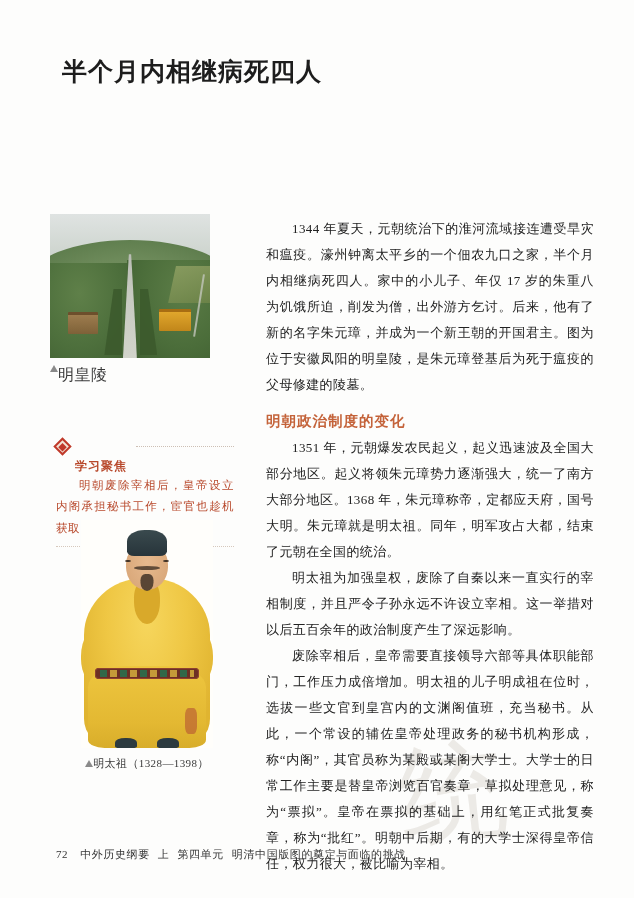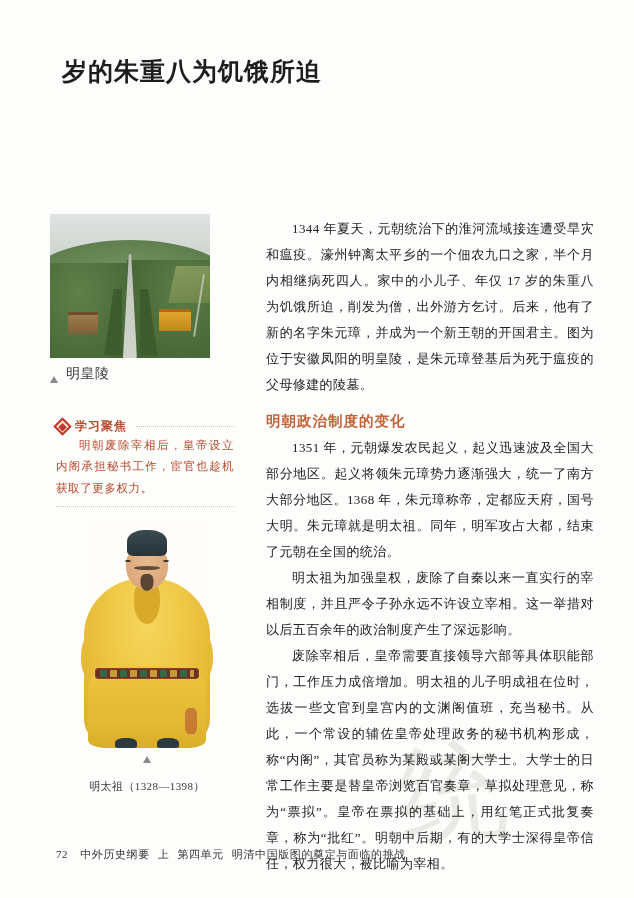--- a/index.html
+++ b/index.html
@@ -129,26 +129,26 @@
     background: linear-gradient(#e0a62c, #c1861a);
     border-top: 3px solid #a86d12;
   }
   .lane {
     position: absolute; right: 6%; top: 42%; width: 2px; height: 44%;
     background: #c2c6ba; transform: rotate(9deg); opacity: .8;
   }
 
   .fig-caption {
     margin-top: 7px;
-    font-size: 14px;
+    font-size: 16px;
     color: #3a3a3a;
     font-family: "Liberation Serif", serif;
     display: flex;
-    align-items: flex-end;
-    gap: 8px;
+    align-items: flex-start;
+    gap: 0;
     letter-spacing: .5px;
   }
   .tri-marker {
     display: inline-block;
     width: 0; height: 0;
     border-left: 4px solid transparent;
     border-right: 4px solid transparent;
     border-bottom: 7px solid #8a8a8a;
   }
 
@@ -180,20 +180,21 @@
     position: absolute; inset: 3.5px;
     background: #c0392b;
   }
   .lf-title {
     font-size: 12px;
     font-weight: 700;
     color: #b8492c;
     letter-spacing: 1px;
     font-family: "Liberation Serif", serif;
     flex: none;
+    margin-top: 40px;
   }
   .lf-rule {
     flex: 1 1 auto;
     height: 0;
     border-top: 1px dotted #cdbfb4;
     margin-left: 3px;
   }
   .lf-body {
     font-size: 11.5px;
     line-height: 1.85;
@@ -322,23 +323,22 @@
     opacity: .65;
   }
   #portrait-caption {
     margin-top: 8px;
     text-align: center;
     font-size: 11px;
     color: #3a3a3a;
     display: flex;
     align-items: center;
     justify-content: center;
-    gap: 16px;
+    gap: 0;
     letter-spacing: .4px;
-    flex-direction: column;
   }
 
   
   #body-col {
     position: absolute;
     left: 266px;
     top: 216px;
     width: 328px;
     z-index: 2;
   }
@@ -375,21 +375,21 @@
   #footer .sep { display: inline-block; width: 8px; }
 </style>
 </head>
 <body>
 
 <div id="page">
 
   <div id="watermark">统</div>
 
   <div id="title-block">
-    <div class="lesson-title">岁的朱重八为饥饿所迫</div>
+    <div class="lesson-title">半个月内相继病死四人</div>
   </div>
 
   <div id="left-col">
     <div id="photo-mausoleum">
       <div class="sky-haze"></div>
       <div class="hill-ridge"></div>
       <div class="forest-l"></div>
       <div class="forest-r"></div>
       <div class="field-r"></div>
       <div class="axis-path"></div>

